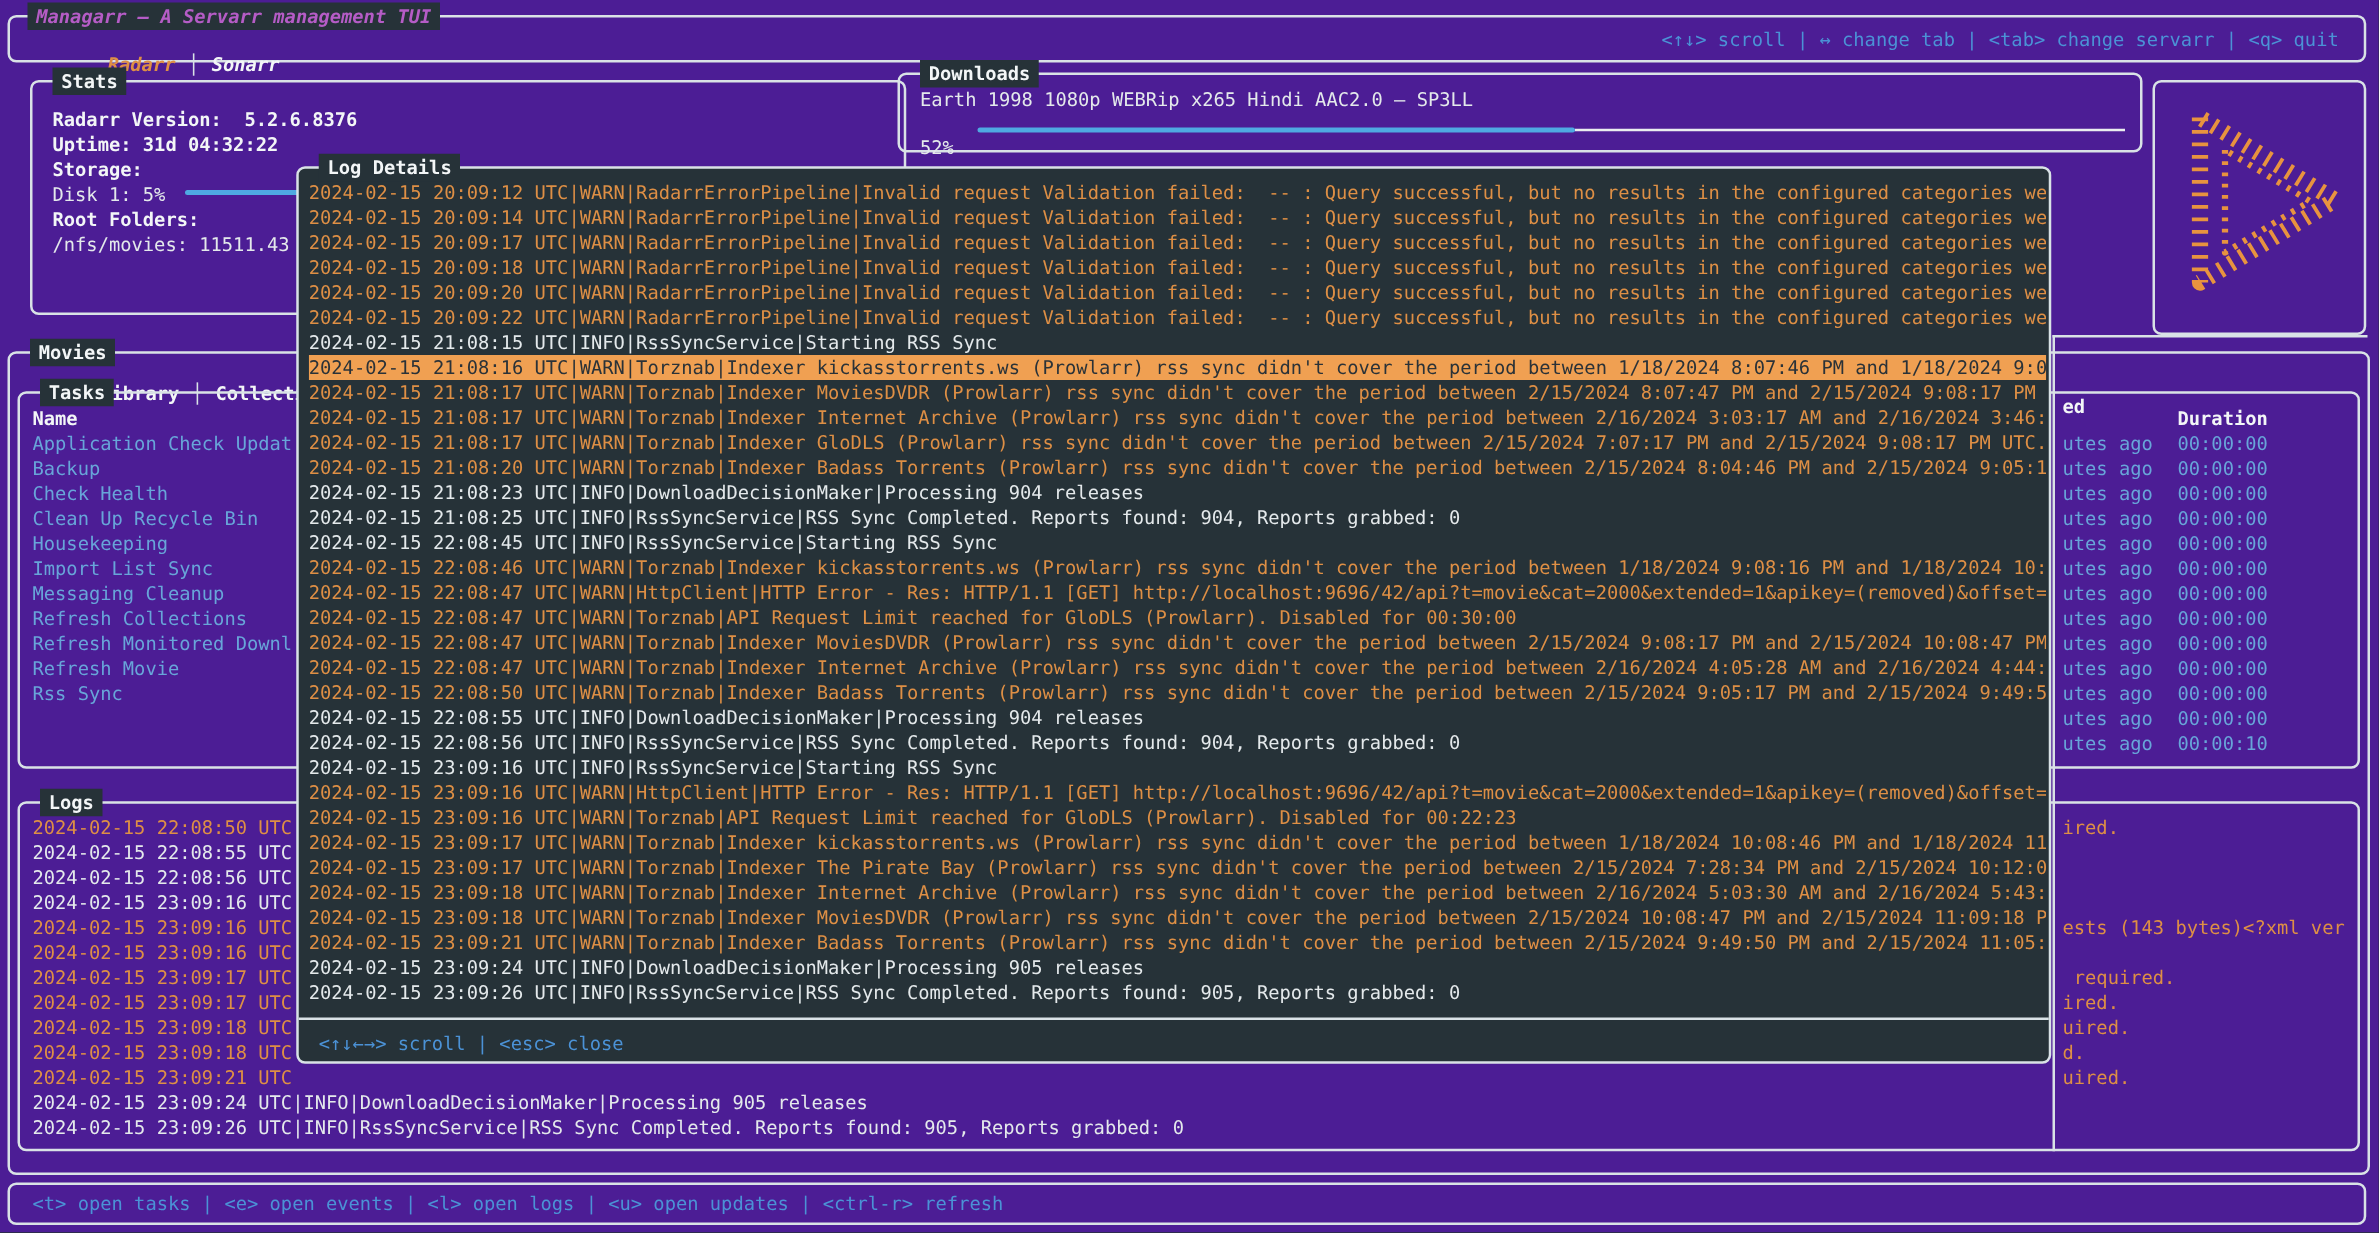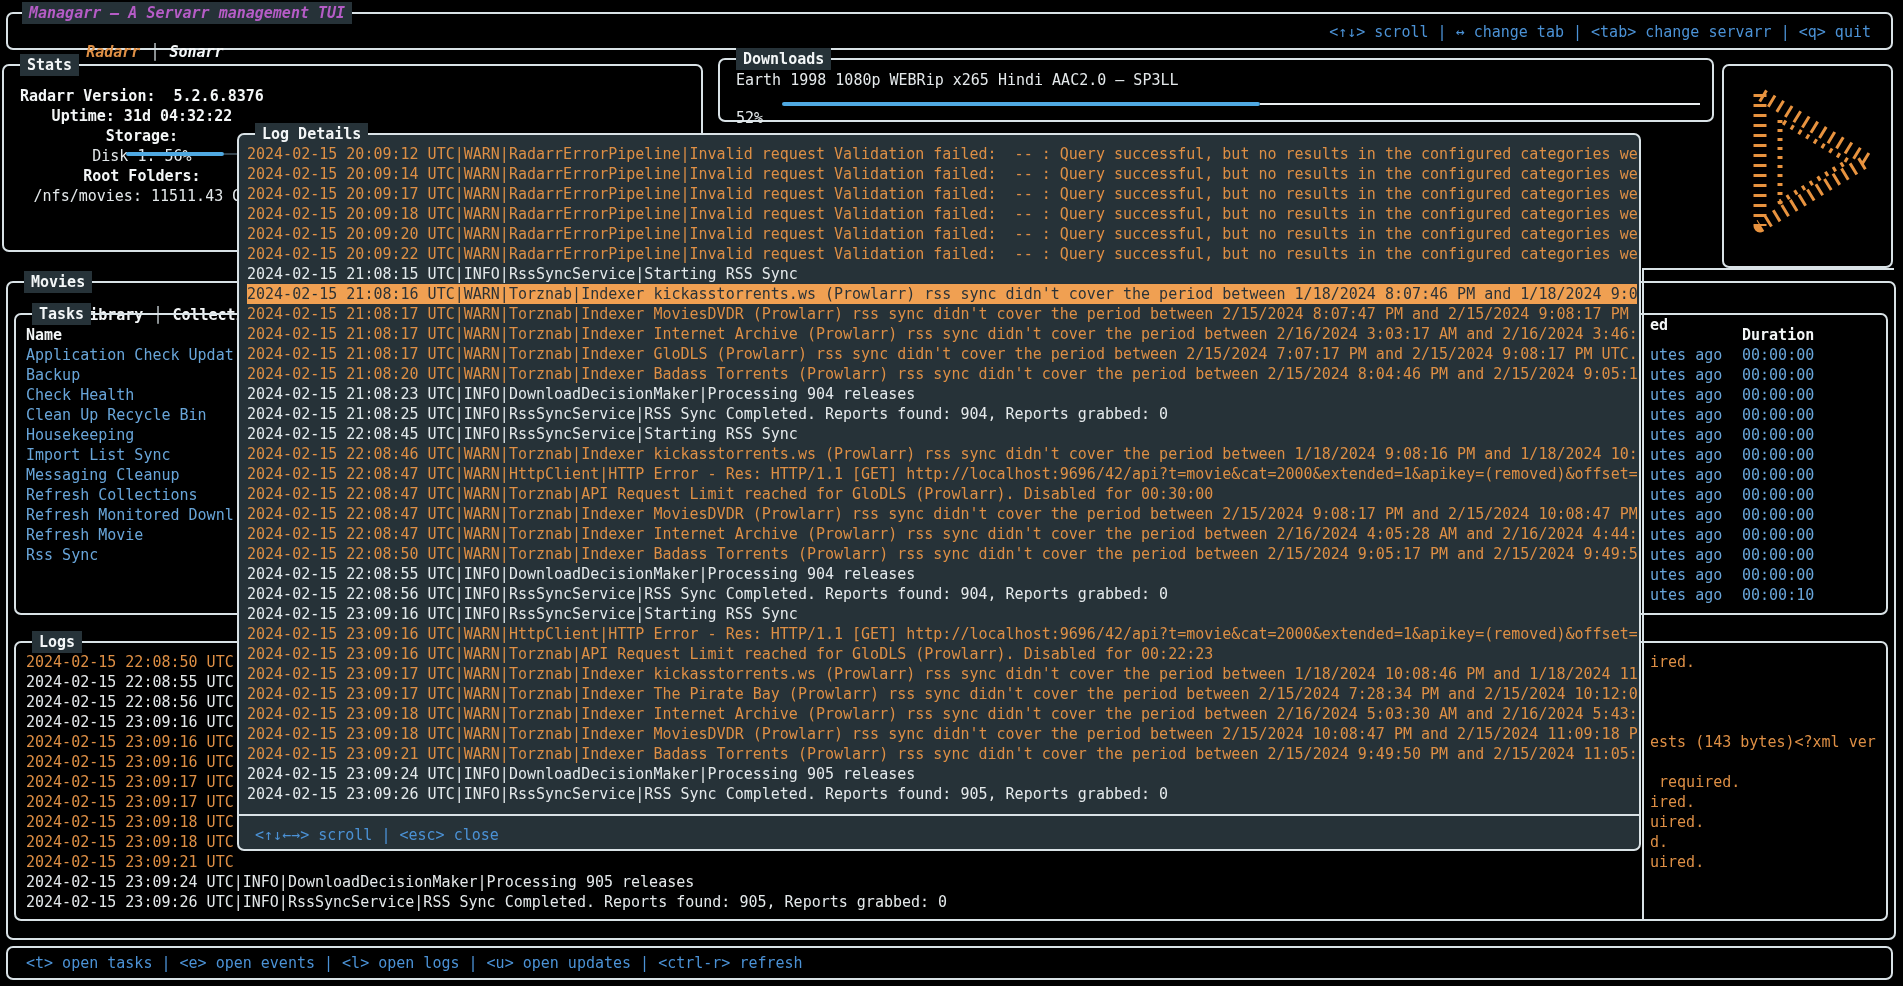--- a/index.html
+++ b/index.html
@@ -1,17 +1,17 @@
 <!DOCTYPE html>
 <html><head>
 <meta charset="utf-8">
 <style>
   html,body{margin:0;padding:0;background:#263238;width:1903px;height:986px;overflow:hidden;}
   body{font-family:"DejaVu Sans Mono","Liberation Mono",monospace;font-size:15px;color:#e4e9eb;}
-  #screen{position:relative;width:1903px;height:986px;background:#000000;}
+  #screen{position:relative;width:1903px;height:986px;background:#4c1d95;}
   .b{position:absolute;border:2px solid #d9e2e6;border-radius:7px;box-sizing:border-box;}
   .bt{position:absolute;top:-12px;left:16px;background:#263238;padding:0 7px;height:22px;line-height:22px;font-weight:bold;color:#f3f6f7;white-space:pre;}
   .row{height:20px;line-height:20px;white-space:pre;}
   .warn{color:#de8f45;}
   .info{color:#e4e9eb;}
   .blue{color:#4b92d6;}
   .lblue{color:#68a5d9;}
   .bold{font-weight:bold;color:#f3f6f7;}
   .mag{color:#b55cc6;font-style:italic;font-weight:bold;}
   .orange{color:#de8f45;}
@@ -44,27 +44,27 @@
 <div id="screen">
 
   <div class="b" id="top-box" style="left:6px;top:12px;width:1887px;height:38px;">
     <div class="bt mag" style="left:14px;">Managarr – A Servarr management TUI</div>
     <div class="abs row" style="left:24px;top:8px;font-style:italic;">
       <span class="orange bold" style="color:#de8f45;">Radarr</span><span class="sep">│</span><span class="bold">Sonarr</span>
     </div>
     <div class="abs row blue" style="right:20px;top:8px;">&lt;↑↓&gt; scroll | ↔ change tab | &lt;tab&gt; change servarr | &lt;q&gt; quit</div>
   </div>
 
-  <div class="b" id="stats-box" style="left:2px;top:64px;width:701px;height:188px;padding-left:12px;">
+  <div class="b" id="stats-box" style="left:24px;top:64px;width:701px;height:188px;padding-left:12px;">
     <div class="bt">Stats</div>
-    <div class="abs" style="left:16px;top:20px;text-align:center;">
+    <div class="abs" style="left:16px;top:20px;">
       <div class="row bold">Radarr Version:  5.2.6.8376</div>
       <div class="row bold">Uptime: 31d 04:32:22</div>
       <div class="row bold">Storage:</div>
-      <div class="row">Disk 1: 56%</div>
+      <div class="row">Disk 1: 5%</div>
       <div class="row bold">Root Folders:</div>
       <div class="row">/nfs/movies: 11511.43 GB</div>
     </div>
     <div class="gauge-line" style="left:122px;top:86px;width:98px;"></div>
     <div class="gauge-dark" style="left:220px;top:87px;width:470px;"></div>
   </div>
 
   <div class="b" id="downloads-box" style="left:718px;top:58px;width:996px;height:64px;">
     <div class="bt">Downloads</div>
     <div class="abs row" style="left:16px;top:10px;">Earth 1998 1080p WEBRip x265 Hindi AAC2.0 – SP3LL</div>

